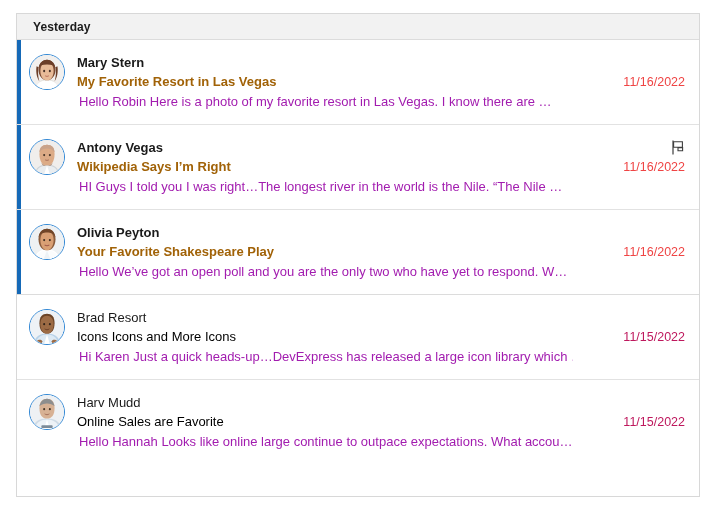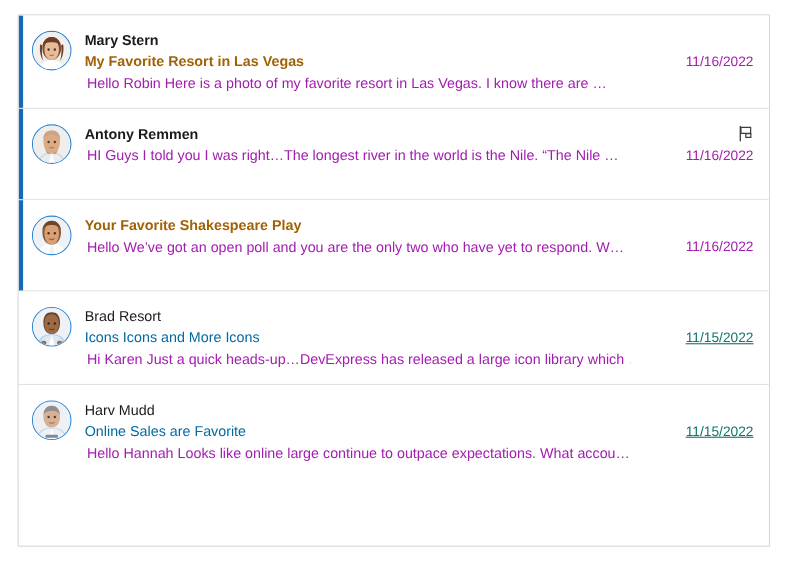--- a/index.html
+++ b/index.html
@@ -104,21 +104,21 @@
     white-space: nowrap;
     overflow: hidden;
     text-overflow: ellipsis;
   }
   .mail-row.unread .sender {
     font-weight: bold;
   }
   .subject {
     font-size: 13px;
     line-height: 20px;
-    color: #0369a1;
+    color: #000000;
     white-space: nowrap;
     overflow: hidden;
     text-overflow: ellipsis;
   }
   .mail-row.unread .subject {
     font-weight: bold;
     color: #a16207;
   }
   .preview {
     font-size: 13px;
@@ -143,31 +143,33 @@
     display: flex;
     align-items: center;
     justify-content: flex-end;
     margin-bottom: 2px;
   }
   .flag-icon svg { display: block; }
   .flag-spacer { height: 20px; }
   .date {
     font-size: 12.5px;
     line-height: 18px;
-    color: #a21caf;
+    color: #ef4444;
   }
   .mail-row.read .date {
-    color: #0f766e;
-    text-decoration: underline;
+    color: #be185d;
   }
 </style>
 </head>
 <body>
 
 <div id="mail-list-panel">
+    <div class="group-header">
+      <span class="group-header-label">Yesterday</span>
+    </div>
     <div class="mail-row unread">
       <div class="unread-bar" style="background: rgb(21, 105, 183);"></div>
       <div class="avatar-cell">
         <div class="avatar">
     <svg viewBox="0 0 36 36">
       <rect width="36" height="36" fill="#f2f0ee"></rect>
       <path d="M7 36c0-7 5-11 11-11s11 4 11 11z" fill="#e8e6e2"></path>
       <path d="M9 16c0-7 4-11 9-11s9 4 9 11c0 6-4 11-9 11s-9-5-9-11z" fill="#7a4a32"></path>
       <path d="M11 17c0-6 3-9 7-9s7 3 7 9c0 6-3 10-7 10s-7-4-7-10z" fill="#e8bb98"></path>
       <path d="M9 14c1-6 5-9 9-9s8 3 9 9c-1-3-4-4-9-4s-8 1-9 4z" fill="#6b3e28"></path>
@@ -202,21 +204,22 @@
       <ellipse cx="15" cy="16" rx="1.1" ry="1.2" fill="#463629"></ellipse>
       <ellipse cx="21" cy="16" rx="1.1" ry="1.2" fill="#463629"></ellipse>
       <path d="M16 21c1 .7 3 .7 4 0" stroke="#a8705a" stroke-width="1" fill="none"></path>
       <path d="M12 24c2 2 4 3 6 3s4-1 6-3c-1 3-3 4-6 4s-5-1-6-4z" fill="#b08a70"></path>
       <path d="M6 36c1-6 6-9 12-9s11 3 12 9z" fill="#e9edf0"></path>
       <path d="M18 27l-3 9h6z" fill="#ffffff"></path>
     </svg>
         </div>
       </div>
       <div class="mail-body">
-        <div class="sender">Antony Remmen</div>
+        <div class="sender">Antony Vegas</div>
+        <div class="subject">Wikipedia Says I’m Right</div>
         <div class="preview">HI Guys   I told you I was right…The longest river in the world is the Nile.   “The Nile …</div>
       </div>
       <div class="mail-meta">
         <div class="flag-icon">
           <svg width="14" height="15" viewBox="0 0 14 15" fill="none">
   <path d="M2 1.2v12.6" stroke="#3c3c3c" stroke-width="1.2" stroke-linecap="square"></path>
   <path d="M2.6 1.8h8.8v5.4H2.6z" stroke="#3c3c3c" stroke-width="1.1" fill="none"></path>
   <path d="M7 7.6h4.6v3.2H7z" stroke="#3c3c3c" stroke-width="1.1" fill="none"></path>
 </svg>
         </div>
@@ -235,20 +238,21 @@
       <path d="M9 13c1-6 5-9 9-9s8 3 9 9c-2-4-5-5-9-5s-7 1-9 5z" fill="#704528"></path>
       <ellipse cx="15" cy="16" rx="1.1" ry="1.2" fill="#3e2c20"></ellipse>
       <ellipse cx="21" cy="16" rx="1.1" ry="1.2" fill="#3e2c20"></ellipse>
       <path d="M15.5 21c1.5 1.2 3.5 1.2 5 0" stroke="#a05a48" stroke-width="1.1" fill="none"></path>
       <path d="M6 36c1-6 6-9 12-9s11 3 12 9z" fill="#fbfcfd"></path>
       <path d="M18 27l-3.5 9h7z" fill="#eef2f6"></path>
     </svg>
         </div>
       </div>
       <div class="mail-body">
+        <div class="sender">Olivia Peyton</div>
         <div class="subject">Your Favorite Shakespeare Play</div>
         <div class="preview">Hello   We’ve got an open poll and you are the only two who have yet to respond. W…</div>
       </div>
       <div class="mail-meta">
         <div class="flag-spacer"></div>
         <div class="date">11/16/2022</div>
       </div>
     </div>
     <div class="mail-row read">
       <div class="avatar-cell">

